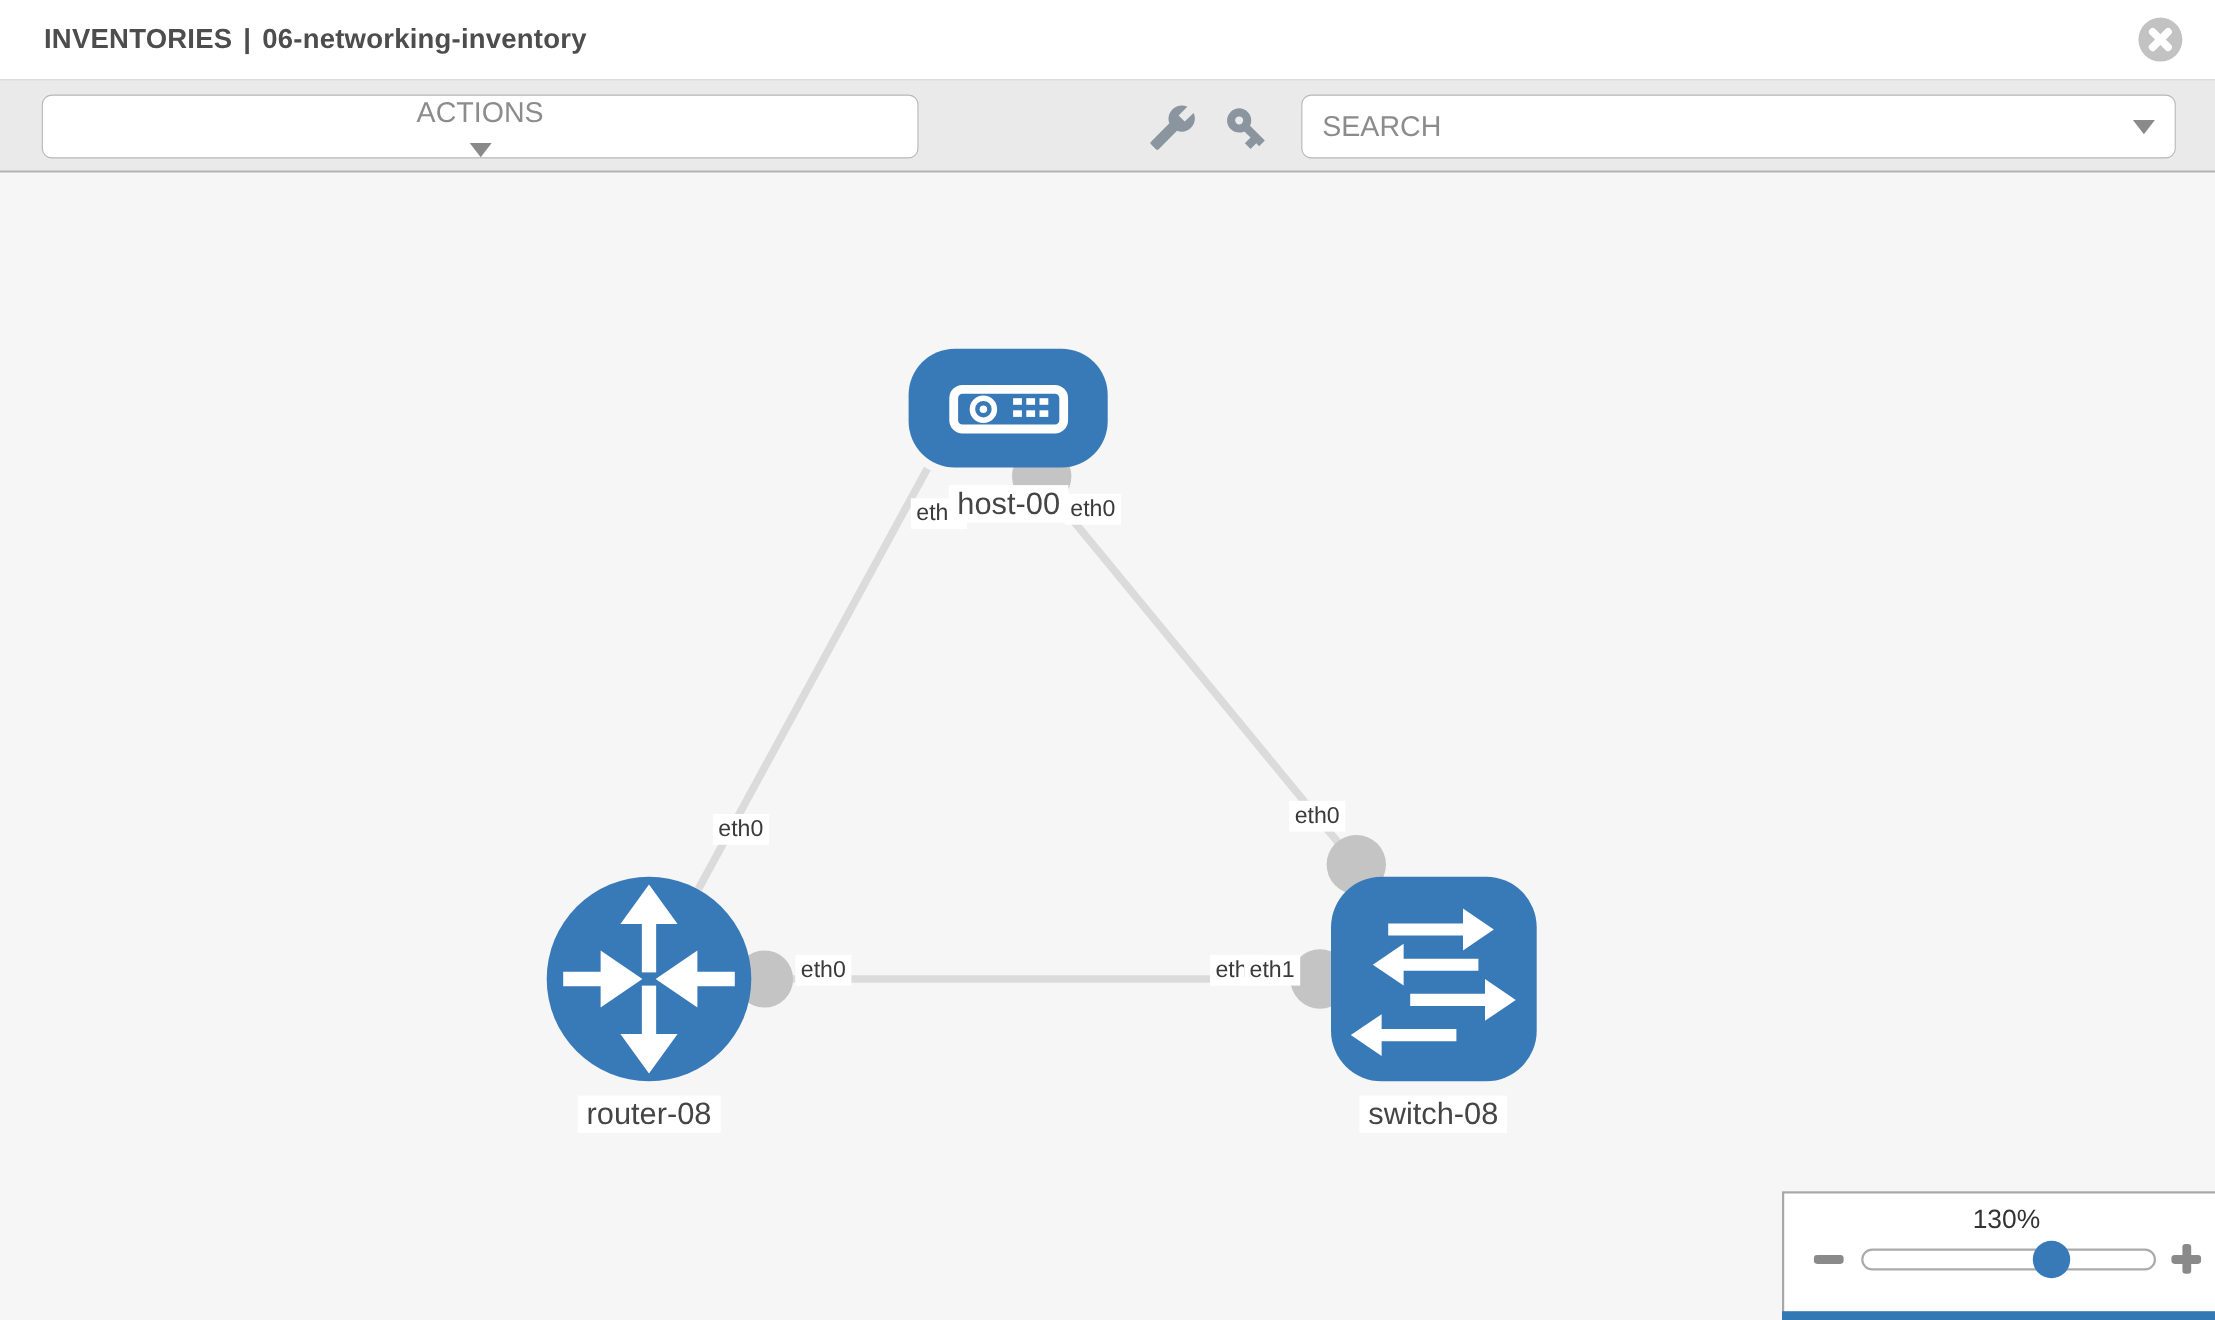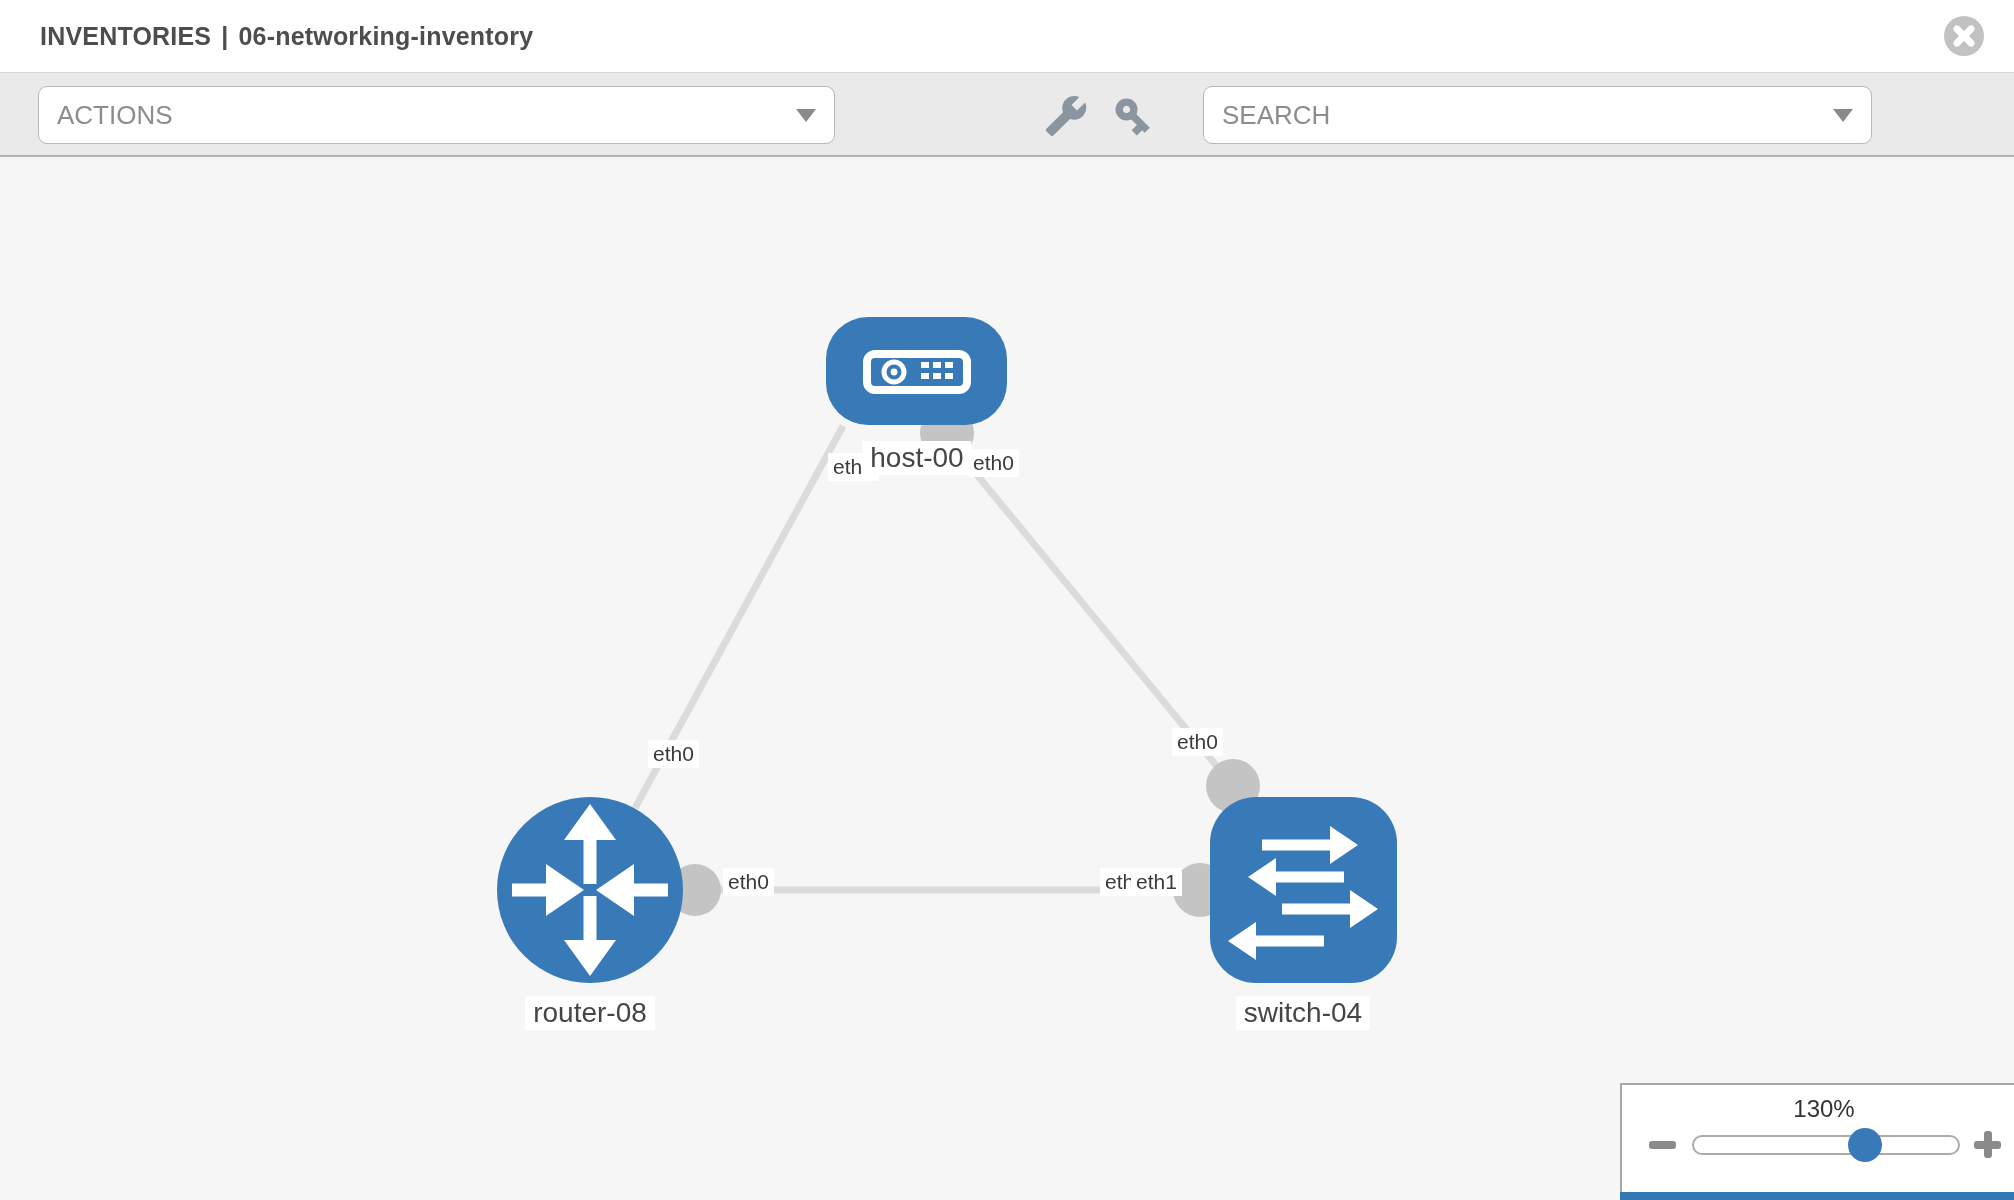--- a/index.html
+++ b/index.html
@@ -13,22 +13,22 @@
                font-size:25px; font-weight:700; color:#4d4d4d; letter-spacing:.2px; gap:10px; }
   .close-btn { position:absolute; right:30px; top:16px; width:40px; height:40px; border-radius:50%;
                background:#c2c2c2; cursor:pointer; }
 
   
   .toolbar { position:relative; width:100%; height:85px; background:#eaeaea;
              border-top:1px solid #d6d6d6; border-bottom:2px solid #b3b3b3; }
   .select { position:absolute; top:13px; height:58px; background:#ffffff; border:1px solid #b7b7b7;
             border-radius:9px; display:flex; align-items:center; justify-content:space-between;
             padding:0 18px; font-size:26px; color:#8c8c8c; cursor:pointer; }
-  .select-actions { left:38px;  width:797px; }
-  .select-search  { left:1183px; width:669px;margin-left:20px; }
+  .select-actions { left:38px;  width:797px;flex-direction:column; }
+  .select-search  { left:1183px; width:795px; }
   .caret { width:0; height:0; border-left:10px solid transparent; border-right:10px solid transparent;
            border-top:13px solid #8a8a8a; }
   .search-input { flex:1; border:none; outline:none; font-size:26px; color:#555;
                   font-family:"Liberation Sans","DejaVu Sans",sans-serif; background:transparent; }
   .search-input::placeholder { color:#8c8c8c; opacity:1; }
   .tool-icon { position:absolute; top:21px; width:44px; height:44px; cursor:pointer; }
   .tool-wrench { left:1044px; }
   .tool-key { left:1111px; }
 
   
@@ -157,21 +157,21 @@
     <div class="elabel" style="left:828px;  top:296px;">eth0</div>
     <div class="elabel" style="left:648px;  top:583px;">eth0</div>
     <div class="elabel" style="left:968px;  top:292px;">eth0</div>
     <div class="elabel" style="left:1172px; top:571px;">eth0</div>
     <div class="elabel" style="left:723px;  top:711px;">eth0</div>
     <div class="elabel" style="left:1100px; top:711px;">eth0</div>
     <div class="elabel" style="left:1131px; top:711px;">eth1</div>
 
     <div class="nlabel" style="left:917px;  top:284px;">host-00</div>
     <div class="nlabel" style="left:590px;  top:839px;">router-08</div>
-    <div class="nlabel" style="left:1303px; top:839px;">switch-04</div>
+    <div class="nlabel" style="left:1303px; top:839px;">switch-08</div>
 
     <div class="zoom-panel">
       <div class="zoom-value">130%</div>
       <div class="zoom-minus"></div>
       <div class="zoom-track"></div>
       <div class="zoom-knob"></div>
       <div class="zoom-plus">
         <span class="h"></span>
         <span class="v"></span>
       </div>

